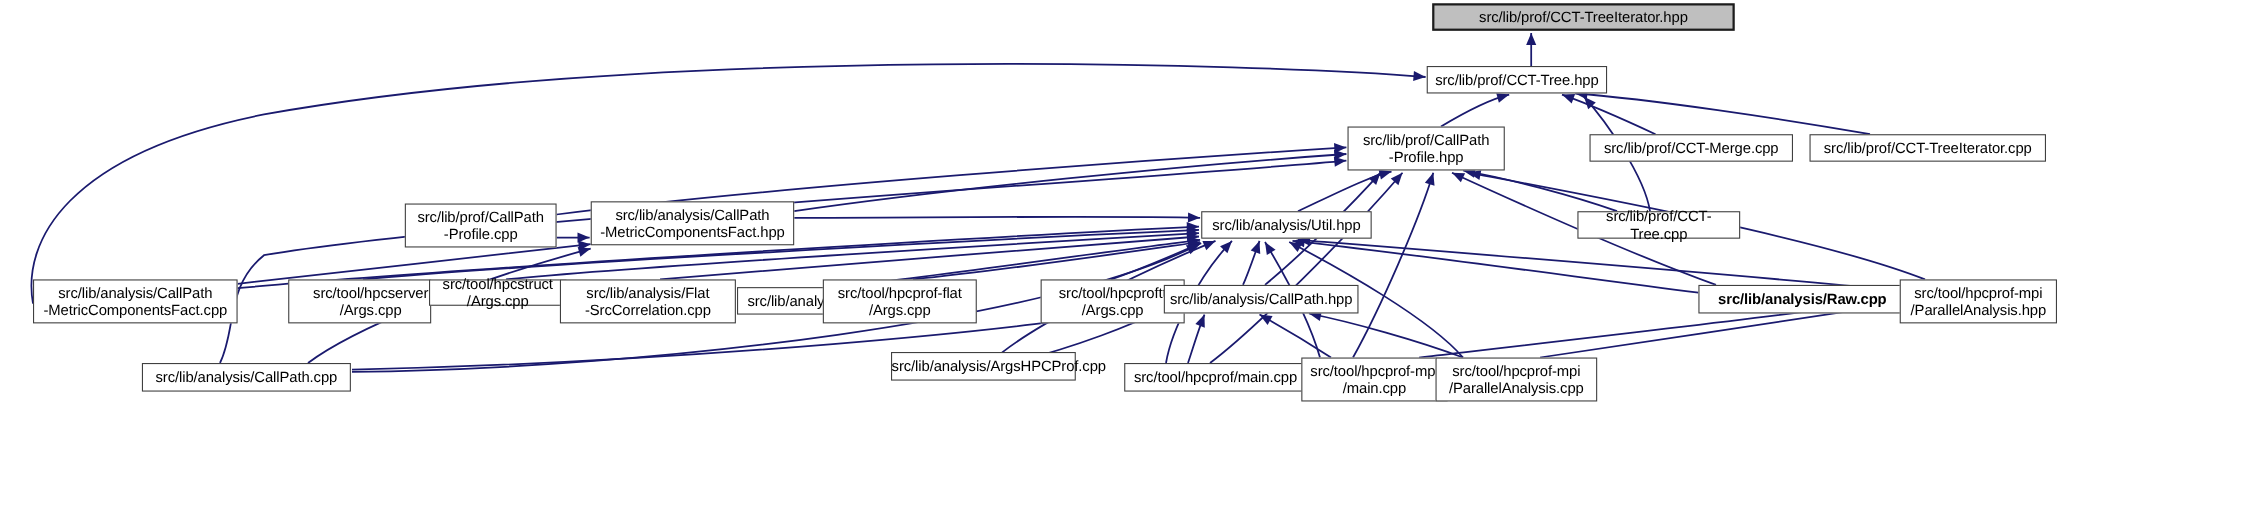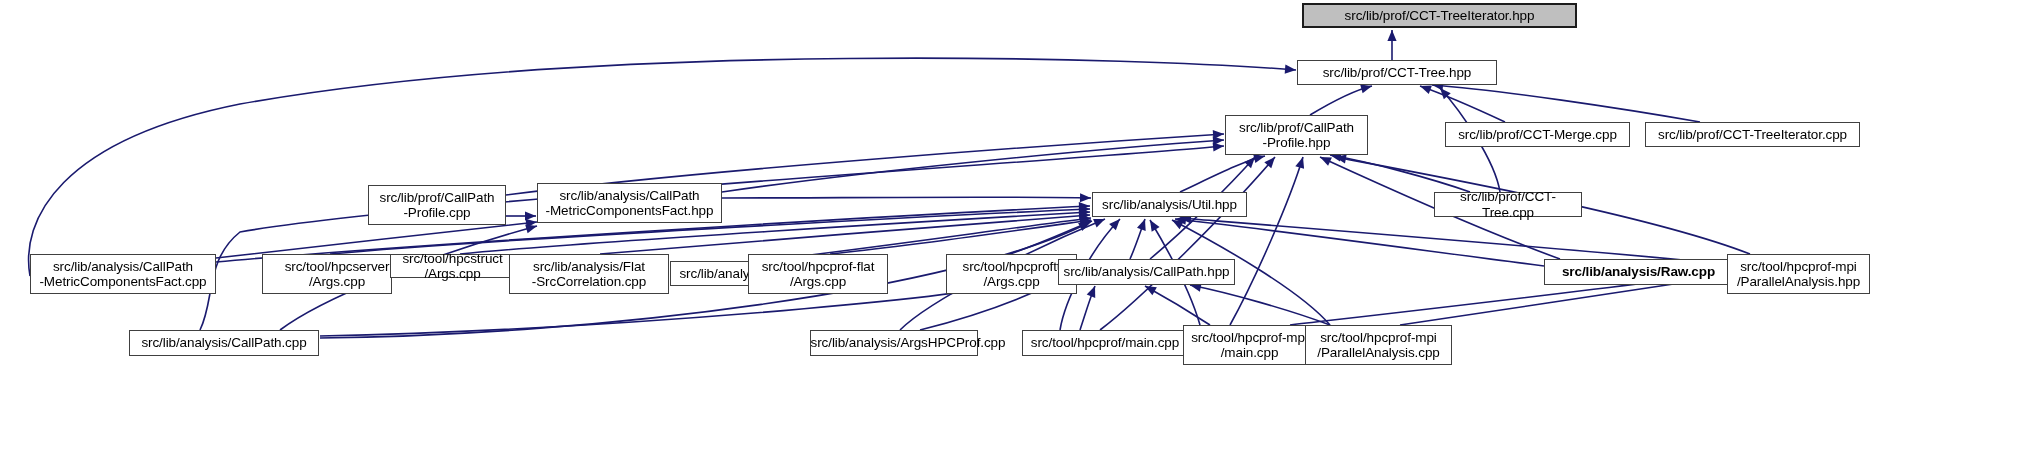--- a/index.html
+++ b/index.html
@@ -147,21 +147,21 @@
       <path d="M1330,325 C1290,310 1230,293 1190,285" class="edge-path"></path>
       <polygon points="1190,285 1201.7015129225115,282.71207619788265 1199.8467708142784,291.72317666963124" class="arrow-head"></polygon>
       <path d="M1290,325 C1420,310 1640,285 1727,272" class="edge-path"></path>
       <polygon points="1727,272 1716.7878043766393,278.15394674580585 1715.4470665326965,269.0521654897099" class="arrow-head"></polygon>
       <path d="M1400,325 C1500,310 1670,285 1740,274" class="edge-path"></path>
       <polygon points="1740,274 1729.8391552319513,280.2383678634413 1728.4230334171198,271.14801038941647" class="arrow-head"></polygon>
     </svg>
 
   <div id="node-layer">
       <div class="node-box root" style="left: 1276px; top: 3px; width: 275px; height: 25px; margin-left: 26px;"><span class="node-label">src/lib/prof/CCT-TreeIterator.hpp</span></div>
-      <div class="node-box" style="left: 1297px; top: 60px; width: 200px; height: 25px;"><span class="node-label">src/lib/prof/CCT-Tree.hpp</span></div>
+      <div class="node-box" style="left: 1297px; top: 60px; width: 164px; height: 25px;"><span class="node-label">src/lib/prof/CCT-Tree.hpp</span></div>
       <div class="node-box" style="left: 1225px; top: 115px; width: 143px; height: 40px;"><span class="node-label">src/lib/prof/CallPath
 -Profile.hpp</span></div>
       <div class="node-box" style="left: 1445px; top: 122px; width: 185px; height: 25px;"><span class="node-label">src/lib/prof/CCT-Merge.cpp</span></div>
       <div class="node-box" style="left: 1645px; top: 122px; width: 215px; height: 25px;"><span class="node-label">src/lib/prof/CCT-TreeIterator.cpp</span></div>
       <div class="node-box" style="left: 368px; top: 185px; width: 138px; height: 40px;"><span class="node-label">src/lib/prof/CallPath
 -Profile.cpp</span></div>
       <div class="node-box" style="left: 537px; top: 183px; width: 185px; height: 40px;"><span class="node-label">src/lib/analysis/CallPath
 -MetricComponentsFact.hpp</span></div>
       <div class="node-box" style="left: 1092px; top: 192px; width: 155px; height: 25px;"><span class="node-label">src/lib/analysis/Util.hpp</span></div>
       <div class="node-box" style="left: 1434px; top: 192px; width: 148px; height: 25px;"><span class="node-label">src/lib/prof/CCT-Tree.cpp</span></div>
@@ -176,21 +176,21 @@
       <div class="node-box" style="left: 670px; top: 261px; width: 153px; height: 25px;"><span class="node-label">src/lib/analysis/Util.cpp</span></div>
       <div class="node-box" style="left: 748px; top: 254px; width: 140px; height: 40px;"><span class="node-label">src/tool/hpcprof-flat
 /Args.cpp</span></div>
       <div class="node-box" style="left: 946px; top: 254px; width: 131px; height: 40px;"><span class="node-label">src/tool/hpcproftt
 /Args.cpp</span></div>
       <div class="node-box" style="left: 1058px; top: 259px; width: 177px; height: 26px;"><span class="node-label">src/lib/analysis/CallPath.hpp</span></div>
       <div class="node-box" style="left: 1544px; top: 259px; width: 189px; height: 26px; font-weight: bold;"><span class="node-label">src/lib/analysis/Raw.cpp</span></div>
       <div class="node-box" style="left: 1727px; top: 254px; width: 143px; height: 40px;"><span class="node-label">src/tool/hpcprof-mpi
 /ParallelAnalysis.hpp</span></div>
       <div class="node-box" style="left: 129px; top: 330px; width: 190px; height: 26px;"><span class="node-label">src/lib/analysis/CallPath.cpp</span></div>
-      <div class="node-box" style="left: 810px; top: 330px; width: 168px; height: 26px; padding-left: 28px;"><span class="node-label">src/lib/analysis/ArgsHPCProf.cpp</span></div>
+      <div class="node-box" style="left: 810px; top: 320px; width: 168px; height: 26px; padding-left: 28px;"><span class="node-label">src/lib/analysis/ArgsHPCProf.cpp</span></div>
       <div class="node-box" style="left: 1022px; top: 330px; width: 166px; height: 26px;"><span class="node-label">src/tool/hpcprof/main.cpp</span></div>
       <div class="node-box" style="left: 1183px; top: 325px; width: 133px; height: 40px;"><span class="node-label">src/tool/hpcprof-mpi
 /main.cpp</span></div>
       <div class="node-box" style="left: 1305px; top: 325px; width: 147px; height: 40px;"><span class="node-label">src/tool/hpcprof-mpi
 /ParallelAnalysis.cpp</span></div>
     </div>
 
 </div>
 
 </body></html>

